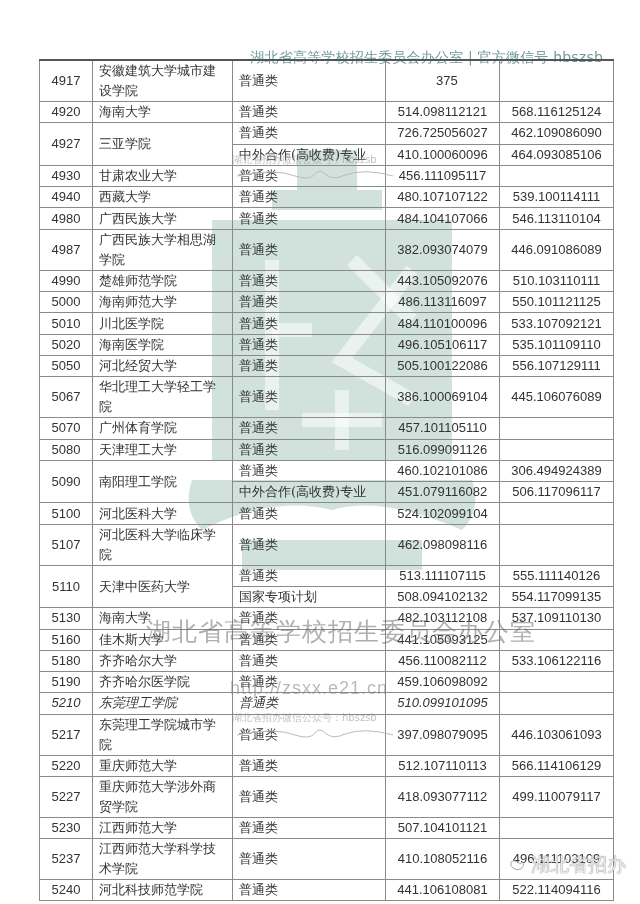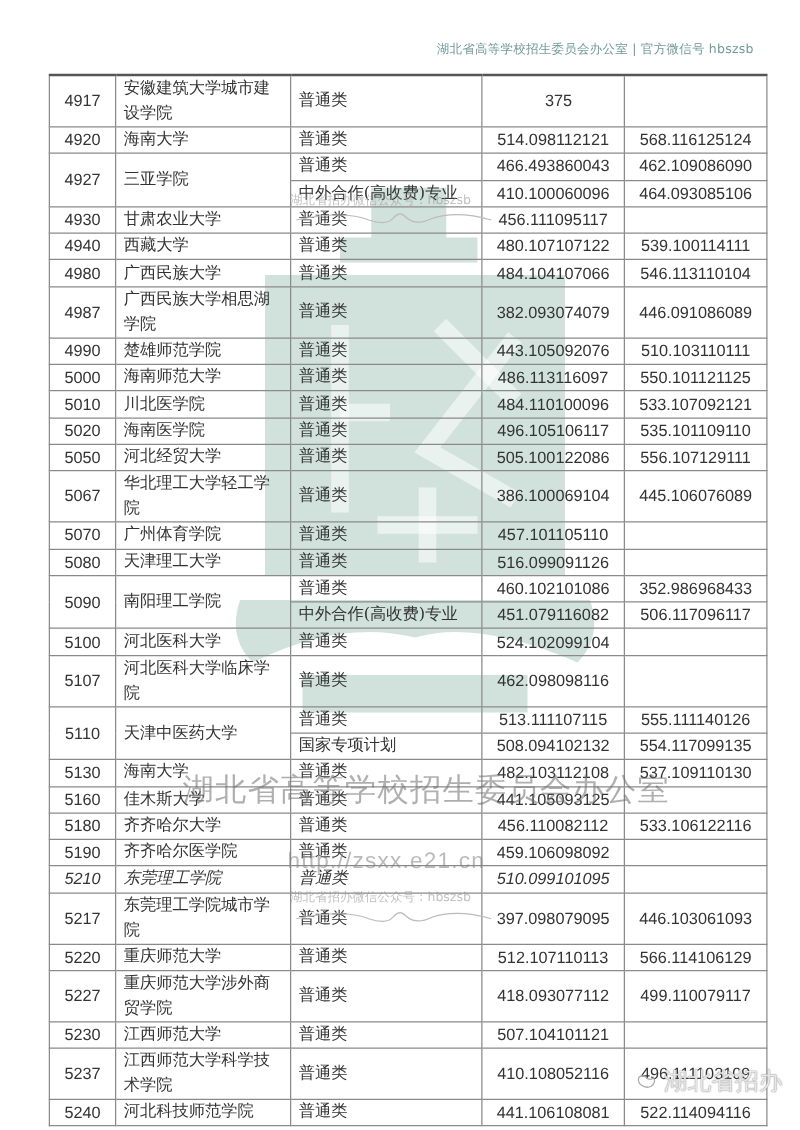--- a/index.html
+++ b/index.html
@@ -1,22 +1,22 @@
 <!DOCTYPE html>
 <html><head>
 <meta charset="utf-8">
 <style>
   html, body { margin: 0; padding: 0; }
   body {
     width: 640px; height: 904px; background: #ffffff; position: relative; overflow: hidden;
     font-family: "DejaVu Serif", "Liberation Serif", serif;
   }
   .header-note {
-    position: absolute; top: 32px; right: 37px;
-    font-family: "DejaVu Sans", sans-serif; font-size: 10px; color: #6f9a9a;
+    position: absolute; top: 49px; right: 37px;
+    font-family: "DejaVu Sans", sans-serif; font-size: 14px; color: #6f9a9a;
     letter-spacing: 0.2px; white-space: nowrap;
   }
   .wm-big {
     position: absolute; left: 182px; top: 150px; width: 300px; height: 470px;
     z-index: 1; pointer-events: none;
   }
   table.scores {
     position: absolute; left: 39px; top: 59px; width: 574px;
     border-collapse: collapse; z-index: 2; table-layout: fixed; border-radius: 15px;
   }
@@ -89,21 +89,21 @@
         <td class="code" rowspan="1">4920</td>
         <td class="name" rowspan="1">海南大学</td>
         <td class="cat">普通类</td>
         <td class="num">514.098112121</td>
         <td class="num">568.116125124</td>
       </tr>
       <tr style="height: 21.3px;">
         <td class="code" rowspan="2">4927</td>
         <td class="name" rowspan="2">三亚学院</td>
         <td class="cat">普通类</td>
-        <td class="num">466.493860043</td>
+        <td class="num">726.725056027</td>
         <td class="num">462.109086090</td>
       </tr>
       <tr style="height: 21.3px;">
         <td class="cat">中外合作(高收费)专业</td>
         <td class="num">410.100060096</td>
         <td class="num">464.093085106</td>
       </tr>
       <tr style="height: 21.3px;">
         <td class="code" rowspan="1">4930</td>
         <td class="name" rowspan="1">甘肃农业大学</td>
@@ -186,21 +186,21 @@
         <td class="name" rowspan="1">天津理工大学</td>
         <td class="cat">普通类</td>
         <td class="num">516.099091126</td>
         <td class="num"></td>
       </tr>
       <tr style="height: 21.3px;">
         <td class="code" rowspan="2">5090</td>
         <td class="name" rowspan="2">南阳理工学院</td>
         <td class="cat">普通类</td>
         <td class="num">460.102101086</td>
-        <td class="num">352.986968433</td>
+        <td class="num">306.494924389</td>
       </tr>
       <tr style="height: 21.3px;">
         <td class="cat">中外合作(高收费)专业</td>
         <td class="num">451.079116082</td>
         <td class="num">506.117096117</td>
       </tr>
       <tr style="height: 21.3px;">
         <td class="code" rowspan="1">5100</td>
         <td class="name" rowspan="1">河北医科大学</td>
         <td class="cat">普通类</td>

